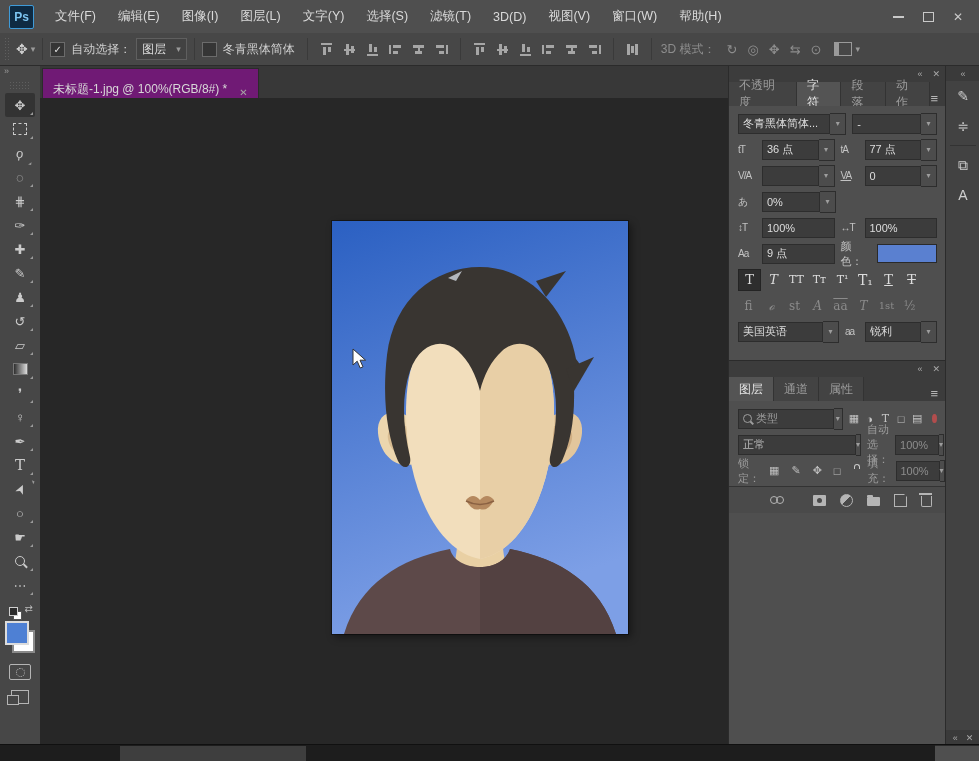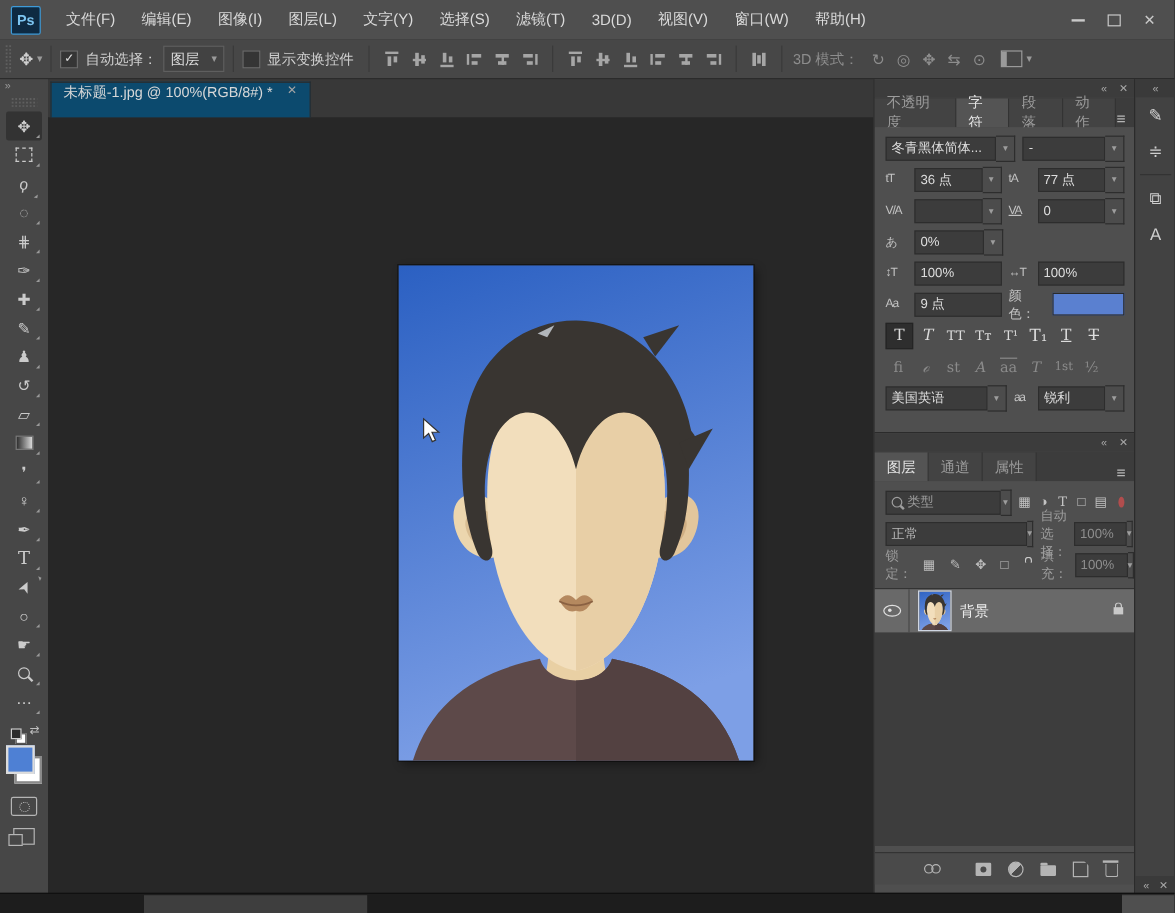--- a/index.html
+++ b/index.html
@@ -63,21 +63,21 @@
   #swatches{width:30px;height:32px;position:relative;margin:2px 0 6px 0}
   #fg-swatch{position:absolute;left:0;top:0;width:20px;height:20px;border:2px solid #dcdcdc;z-index:2}
   #bg-swatch{position:absolute;right:0;bottom:0;width:19px;height:19px;border:2px solid #8a8a8a;background:#fff}
   .qmask{width:20px;height:14px;border:1.5px solid #b5b5b5;border-radius:2px;display:flex;align-items:center;justify-content:center;margin:5px 0}
   .qmask i{width:7px;height:7px;border:1.5px dotted #b5b5b5;border-radius:50%}
   .scrmode{width:16px;height:12px;border:1.5px solid #b5b5b5;position:relative;margin:5px 0}
   .scrmode::before{content:"";position:absolute;left:-5px;top:4px;width:10px;height:8px;border:1.5px solid #b5b5b5;background:#474747}
 
   
   #tabbar{left:40px;top:66px;width:688px;height:32px;background:#383838;display:flex;align-items:flex-end}
-  #doctab{margin-left:2px;height:29px;background:#0c4a6e;border:1px solid #2b2b2b;border-bottom:none;display:flex;align-items:flex-start;padding:0 10px;color:#d8d8d8;font-size:12px}
+  #doctab{margin-left:2px;height:29px;background:#701a75;border:1px solid #2b2b2b;border-bottom:none;display:flex;align-items:flex-end;padding:0 10px;color:#d8d8d8;font-size:12px}
   #doctab .close{margin-left:12px;color:#a5a5a5;font-size:10px}
 
   
   #canvas-area{left:40px;top:98px;width:688px;bottom:16px;background:#272727;overflow:hidden}
   #document{position:absolute;left:292px;top:123px;width:296px;height:413px;outline:1px solid rgba(0,0,0,.4);box-shadow:3px 3px 8px rgba(0,0,0,.45)}
   #cursor{left:352px;top:348px;z-index:50;pointer-events:none}
 
   
   #rightdock{left:728px;top:66px;width:217px;bottom:16px;background:#464646;border-left:1px solid #2b2b2b;display:flex;flex-direction:column}
   .pgroup{display:flex;flex-direction:column;border-bottom:1px solid #2b2b2b;background:#4d4d4d}
@@ -182,21 +182,21 @@
     <span class="chev">▾</span>
     <span class="sep"></span>
     <span class="cbx">✓</span>
     <span class="opt-label">自动选择：</span>
     <span class="dd">
       <span>图层</span>
       <span class="chev">▾</span>
     </span>
     <span class="sep"></span>
     <span class="cbx" style="color:transparent"></span>
-    <span class="opt-label">显示变换控件</span>
+    <span class="opt-label">冬青黑体简体</span>
     <span class="sep"></span>
     <span class="al alh al-top">
         <i class="bar"></i>
         <i class="b1"></i>
         <i class="b2"></i>
       </span>
     <span class="al alh al-vc">
         <i class="bar"></i>
         <i class="b1"></i>
         <i class="b2"></i>
@@ -506,34 +506,20 @@
         <div class="crow">
           <span class="glabel">锁定：</span>
           <span class="lkicon">▦</span>
           <span class="lkicon">✎</span>
           <span class="lkicon">✥</span>
           <span class="lkicon">□</span>
           <span class="i-lock"></span>
           <span class="glabel" style="margin-left:6px">填充：</span>
           <span class="fld gval" style="flex:0 0 34px">100%</span>
           <span class="ddb" style="margin-left:-6px">▾</span>
-        </div>
-        <div id="layerlist">
-          <div id="layerrow">
-            <span class="eyebox">
-                <span class="i-eye"></span>
-              </span>
-            <span id="layerthumb">
-              <svg width="26" height="32" viewBox="0 0 26 32">
-                  <use href="#portrait-thumb"></use>
-                </svg>
-            </span>
-            <span id="layername">背景</span>
-            <span class="i-lock" id="layerlock"></span>
-          </div>
         </div>
         <div id="lbottom">
           <span class="bic">
               <span class="i-link"></span>
             </span>
           <span class="bic i-fx"></span>
           <span class="bic">
               <span class="i-mask">
                 <i></i>
               </span>

